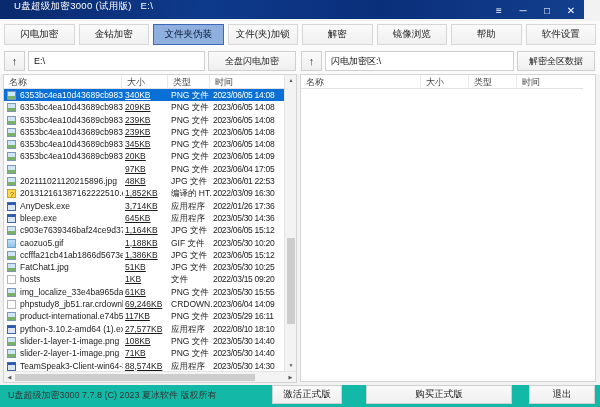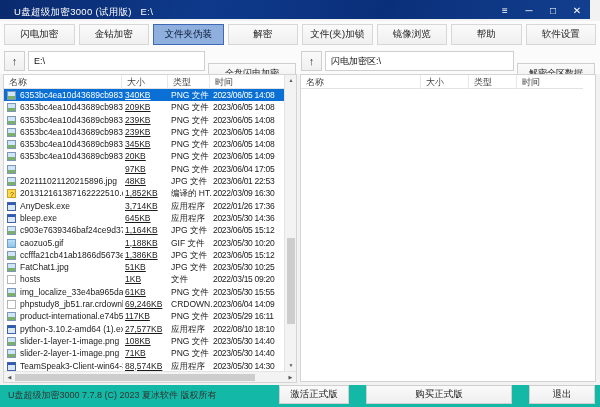--- a/index.html
+++ b/index.html
@@ -1,23 +1,23 @@
 <!DOCTYPE html>
 <html><head>
 <meta charset="utf-8">
 <style>
   * { box-sizing: border-box; margin: 0; padding: 0; }
   html,body { width:600px; height:407px; }
   body { font-family: "Liberation Sans", "DejaVu Sans", sans-serif; background:#f0f0f0; }
   .window { position:relative; width:600px; height:407px; background:#f2f2f2; overflow:hidden; }
 
   
-  .titlebar { position:absolute; top:0; left:0; right:10px; height:19px;
+  .titlebar { position:absolute; top:0; left:0; right:16px; height:19px;
     background: linear-gradient(100deg,#0a2a6e 0%,#0e3a8c 35%,#0a2f7a 65%,#123f8e 100%);
-    color:#fff; display:flex; align-items:flex-end; }
+    color:#fff; display:flex; align-items:flex-start; }
   .titlebar .title { font-size:9.5px; padding-left:14px; letter-spacing:.3px; white-space:pre; }
   .win-controls { position:absolute; right:6px; top:0; height:21px; display:flex; align-items:center; gap:10px; }
   .win-controls span { width:14px; text-align:center; font-size:10px; color:#fff; cursor:default; line-height:21px; }
 
   
   .toolbar { position:absolute; top:21px; left:0; right:0; height:27px; background:#fbfbfb;
     display:flex; align-items:center; padding:0 4px; gap:4px; }
   .toolbar button { flex:1 1 0; height:21px; font-size:9.5px; color:#222;
     background:linear-gradient(#fafafa,#f0f0f0); border:1px solid #d7d7d7; cursor:pointer;
     font-family:inherit; white-space:nowrap; }
@@ -26,21 +26,21 @@
   
   .addr-row { position:absolute; top:48px; left:0; right:0; height:26px; background:#fbfbfb; }
   .addr-group { position:absolute; top:3px; height:20px; display:flex; gap:3px; }
   .addr-left  { left:4px;  width:292px; }
   .addr-right { left:301px; width:294px; }
   .up-btn { width:21px; height:20px; background:linear-gradient(#fafafa,#efefef);
     border:1px solid #cfcfcf; font-size:11px; color:#333; line-height:18px; text-align:center; cursor:pointer; }
   .path-input { flex:1; height:20px; border:1px solid #cfcfcf; background:#fff; font-size:9px;
     padding:0 5px; color:#111; font-family:inherit; }
   .addr-btn { width:88px; height:20px; font-size:9px; color:#222; background:linear-gradient(#fafafa,#efefef);
-    border:1px solid #cfcfcf; cursor:pointer; font-family:inherit; white-space:nowrap;margin-top:12px; }
+    border:1px solid #cfcfcf; cursor:pointer; font-family:inherit; white-space:nowrap; }
   .addr-right .addr-btn { width:78px; }
 
   
   .panel { position:absolute; background:#fff; border:1px solid #d4d4d4; }
   .panel-left  { left:3px;  top:74px; width:294px; height:309px; }
   .panel-right { left:300px; top:74px; width:296px; height:308px; }
 
   .col-header { position:absolute; top:0; left:0; right:12px; height:14px; background:#fff;
     border-bottom:1px solid #e2e2e2; font-size:9px; color:#444; }
   .col-header .hc { position:absolute; top:0; height:14px; line-height:14px; padding-left:5px;
@@ -74,43 +74,43 @@
   .hscroll .arr { position:absolute; top:0; width:11px; height:11px; text-align:center; font-size:5px; color:#555; line-height:11px; cursor:pointer; }
   .hscroll .arr-left { left:0; } .hscroll .arr-right { right:0; }
   .hscroll .thumb { position:absolute; top:2px; height:7px; left:11px; width:240px; background:#cdcdcd; cursor:pointer; }
 
   
   .statusbar { position:absolute; left:0; right:0; bottom:0; height:22px; background:#14b8a6; }
   .status-text { position:absolute; left:8px; bottom:5px; font-size:9px; color:#333; }
   .footer-buttons { position:absolute; right:5px; bottom:3px; display:flex; gap:17px; }
   .footer-buttons button { height:19px; font-size:9.5px; color:#222; background:linear-gradient(#fafafa,#efefef);
     border:1px solid #cfcfcf; cursor:pointer; font-family:inherit; }
-  .fb-0 { width:70px; } .fb-1 { width:146px; } .fb-2 { width:66px; }
+  .fb-0 { width:70px; } .fb-1 { width:146px;margin-left:7px; } .fb-2 { width:66px; }
 </style>
 </head>
 <body>
 
 <div class="window">
 
   <div class="titlebar">
     <span class="title">U盘超级加密3000 (试用版)   E:\</span>
     <div class="win-controls">
       <span>≡</span>
       <span>─</span>
       <span>□</span>
       <span>✕</span>
     </div>
   </div>
 
   <div class="toolbar">
       <button class="">闪电加密</button>
       <button class="">金钻加密</button>
       <button class="active">文件夹伪装</button>
+      <button class="">文件(夹)加锁</button>
       <button class="">解密</button>
-      <button class="">文件(夹)加锁</button>
       <button class="">镜像浏览</button>
       <button class="">帮助</button>
       <button class="">软件设置</button>
     </div>
 
   <div class="addr-row">
     <div class="addr-group addr-left">
       <button class="up-btn">↑</button>
       <input class="path-input" value="E:\" style="">
       <button class="addr-btn">全盘闪电加密</button>

